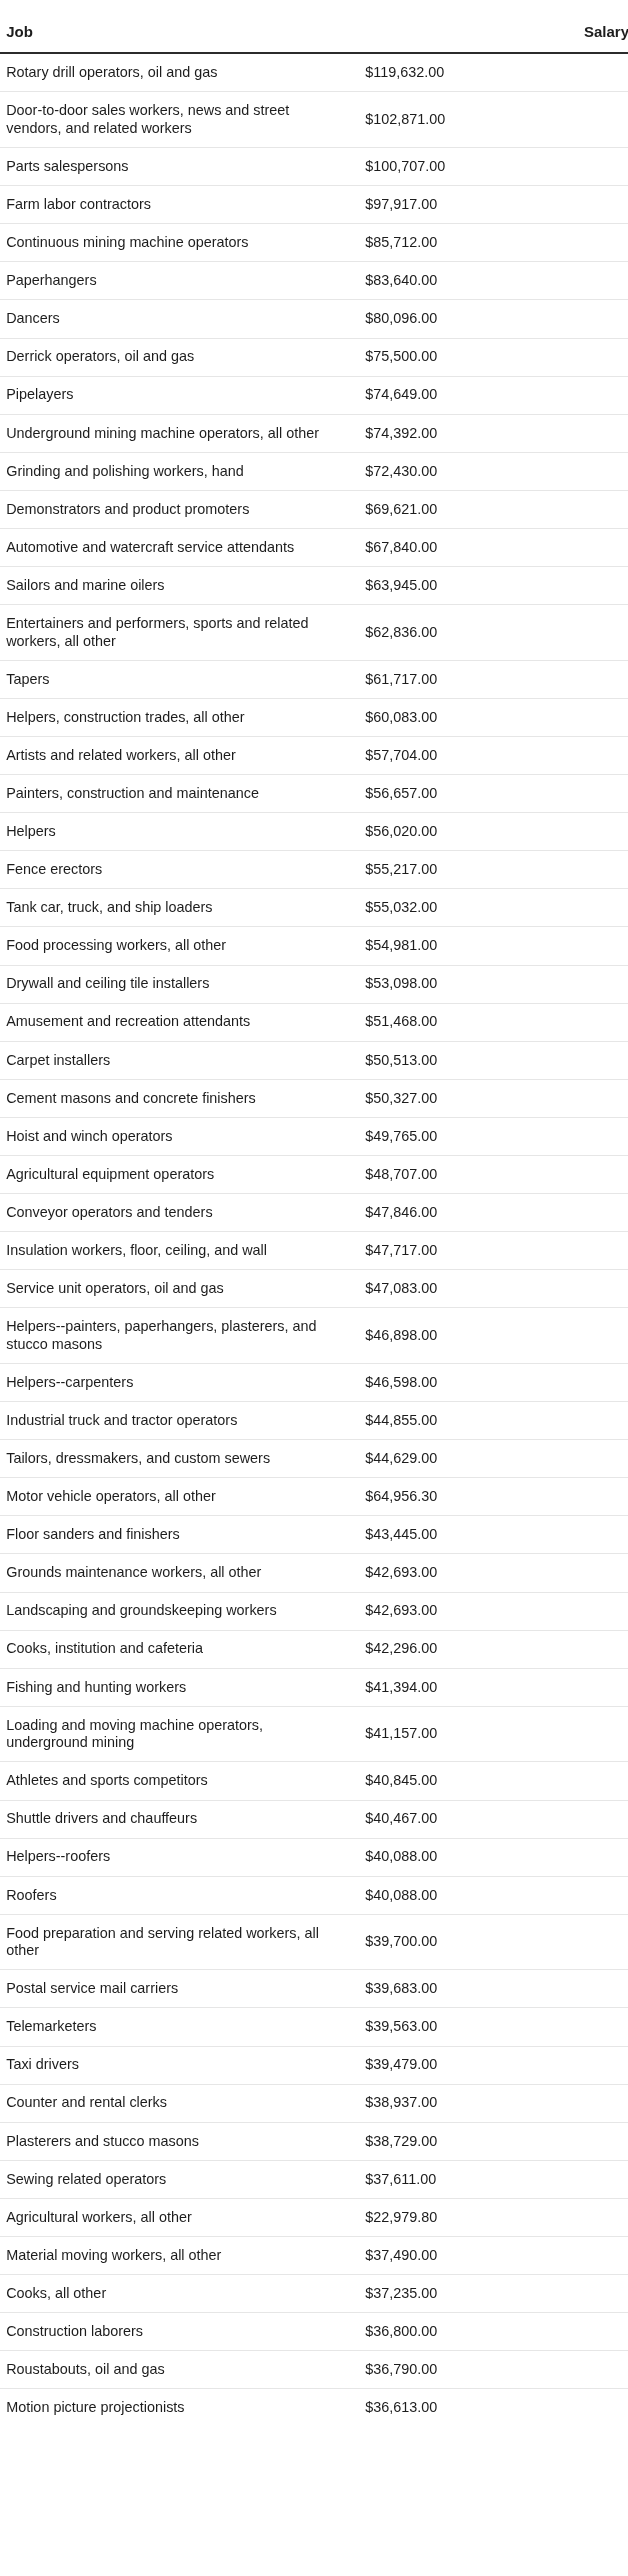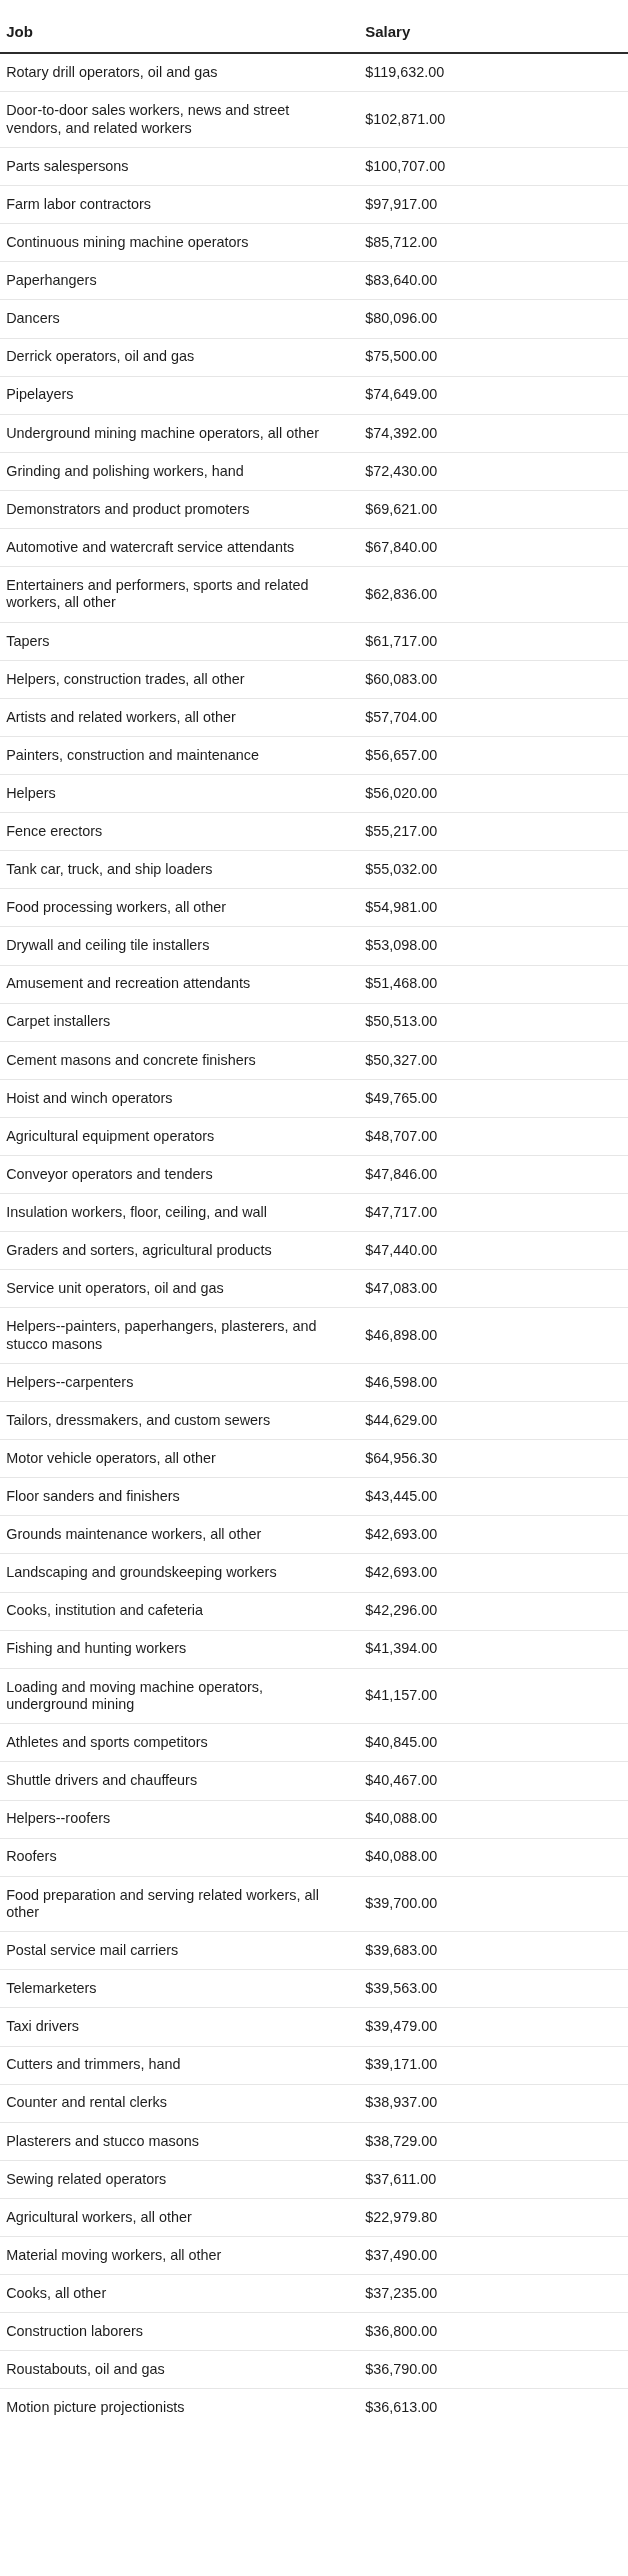--- a/index.html
+++ b/index.html
@@ -29,20 +29,21 @@
     border-bottom: 2.1px solid #2b2b2b;
     vertical-align: bottom;
   }
   table.data-table th.col-job {
     width: 359px;
     padding-left: 6.2px;
     margin-left: 11px;
   }
   table.data-table th.col-salary {
     padding-left: 0;
+    text-align: right;
   }
   table.data-table td {
     font-size: 14.4px;
     line-height: 17.5px;
     color: #1d1d1d;
     padding: 9.8px 0 9.8px 0;
     border-bottom: 1px solid #e6e6e6;
     vertical-align: middle;
     word-wrap: break-word;
   }
@@ -128,20 +129,24 @@
   <tr>
     <td class="job-cell">Demonstrators and product promoters</td>
     <td class="salary-cell">$69,621.00</td>
   </tr>
 
   <tr>
     <td class="job-cell">Automotive and watercraft service attendants</td>
     <td class="salary-cell">$67,840.00</td>
   </tr>
 
+  <tr>
+    <td class="job-cell">Sailors and marine oilers</td>
+    <td class="salary-cell">$63,945.00</td>
+  </tr>
 
   <tr>
     <td class="job-cell">Entertainers and performers, sports and related workers, all other</td>
     <td class="salary-cell">$62,836.00</td>
   </tr>
 
   <tr>
     <td class="job-cell">Tapers</td>
     <td class="salary-cell">$61,717.00</td>
   </tr>
@@ -215,40 +220,40 @@
   <tr>
     <td class="job-cell">Conveyor operators and tenders</td>
     <td class="salary-cell">$47,846.00</td>
   </tr>
 
   <tr>
     <td class="job-cell">Insulation workers, floor, ceiling, and wall</td>
     <td class="salary-cell">$47,717.00</td>
   </tr>
 
-  <tr>
-    <td class="job-cell">Graders and sorters, agricultural products</td>
-    <td class="salary-cell">$47,440.00</td>
-  </tr>
 
   <tr>
     <td class="job-cell">Service unit operators, oil and gas</td>
     <td class="salary-cell">$47,083.00</td>
   </tr>
 
   <tr>
     <td class="job-cell">Helpers--painters, paperhangers, plasterers, and stucco masons</td>
     <td class="salary-cell">$46,898.00</td>
   </tr>
 
   <tr>
     <td class="job-cell">Helpers--carpenters</td>
     <td class="salary-cell">$46,598.00</td>
   </tr>
 
+  <tr>
+    <td class="job-cell">Industrial truck and tractor operators</td>
+    <td class="salary-cell">$44,855.00</td>
+  </tr>
 
   <tr>
     <td class="job-cell">Tailors, dressmakers, and custom sewers</td>
     <td class="salary-cell">$44,629.00</td>
   </tr>
 
   <tr>
     <td class="job-cell">Motor vehicle operators, all other</td>
     <td class="salary-cell">$64,956.30</td>
   </tr>
@@ -316,24 +321,20 @@
   <tr>
     <td class="job-cell">Telemarketers</td>
     <td class="salary-cell">$39,563.00</td>
   </tr>
 
   <tr>
     <td class="job-cell">Taxi drivers</td>
     <td class="salary-cell">$39,479.00</td>
   </tr>
 
-  <tr>
-    <td class="job-cell">Cutters and trimmers, hand</td>
-    <td class="salary-cell">$39,171.00</td>
-  </tr>
 
   <tr>
     <td class="job-cell">Counter and rental clerks</td>
     <td class="salary-cell">$38,937.00</td>
   </tr>
 
   <tr>
     <td class="job-cell">Plasterers and stucco masons</td>
     <td class="salary-cell">$38,729.00</td>
   </tr>

